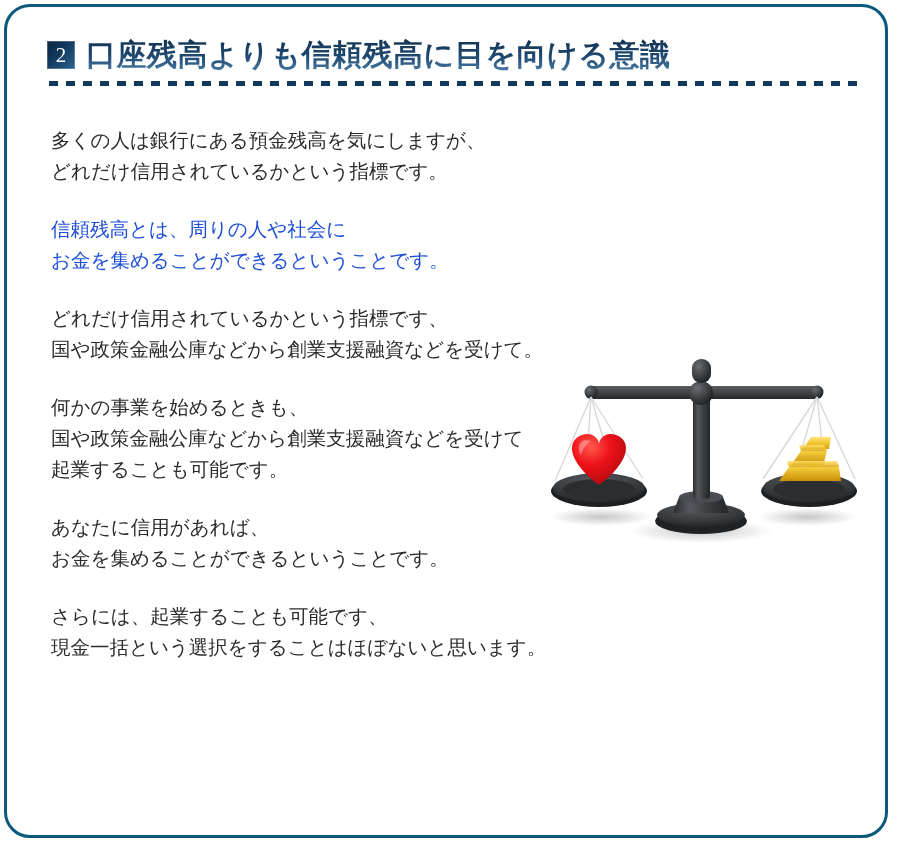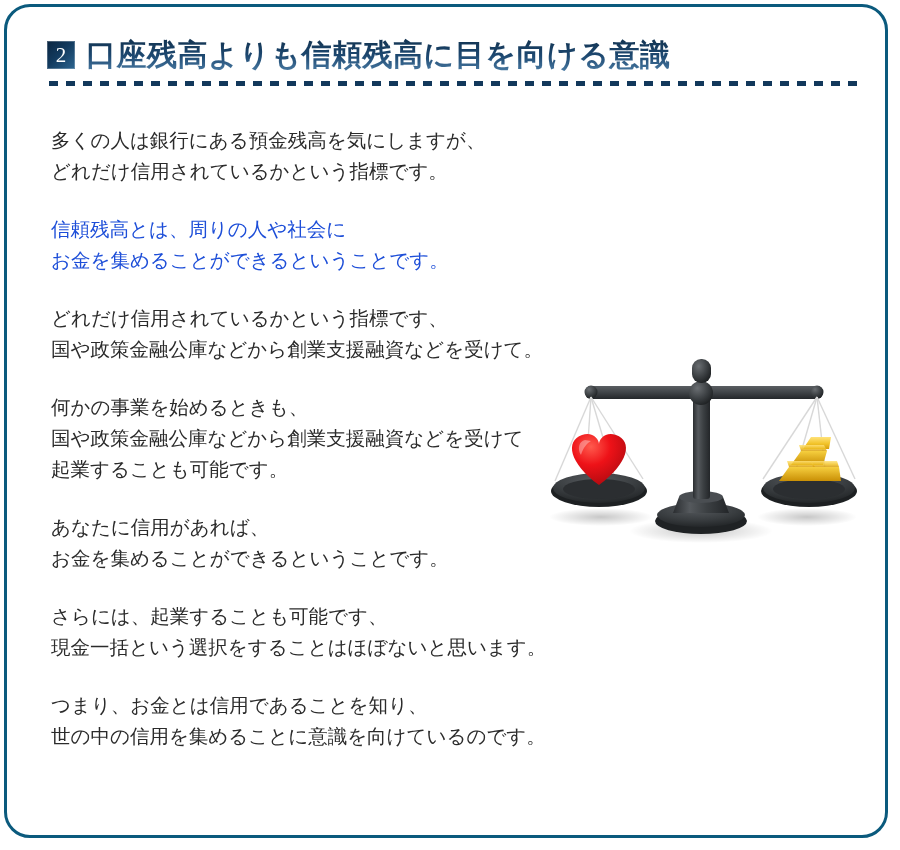--- a/index.html
+++ b/index.html
@@ -137,24 +137,20 @@
         <span class="line">起業することも可能です。</span>
       </div>
       <div class="para">
         <span class="line">あなたに信用があれば、</span>
         <span class="line">お金を集めることができるということです。</span>
       </div>
       <div class="para">
         <span class="line">さらには、起業することも可能です、</span>
         <span class="line">現金一括という選択をすることはほぼないと思います。</span>
       </div>
-      <div class="para">
-        <span class="line">つまり、お金とは信用であることを知り、</span>
-        <span class="line">世の中の信用を集めることに意識を向けているのです。</span>
-      </div>
     </div>
 
   <div id="balance-scale-figure">
     <svg width="330" height="205" viewBox="0 0 330 205" xmlns="http://www.w3.org/2000/svg">
       <defs>
         <linearGradient id="metalV" x1="0" y1="0" x2="1" y2="0">
           <stop offset="0%" stop-color="#2a2d30"></stop>
           <stop offset="30%" stop-color="#55595d"></stop>
           <stop offset="60%" stop-color="#3c4043"></stop>
           <stop offset="100%" stop-color="#232629"></stop>

